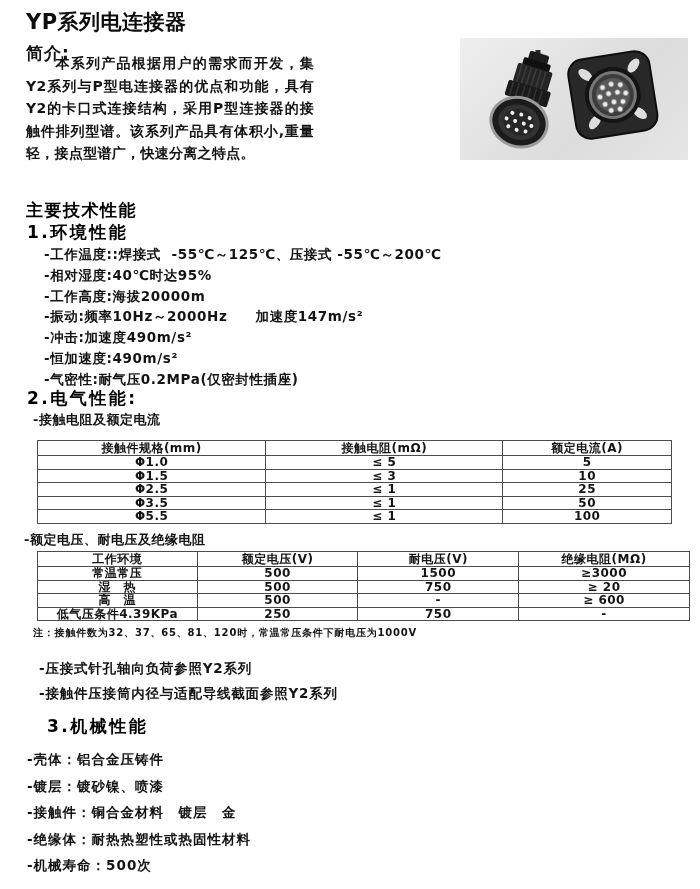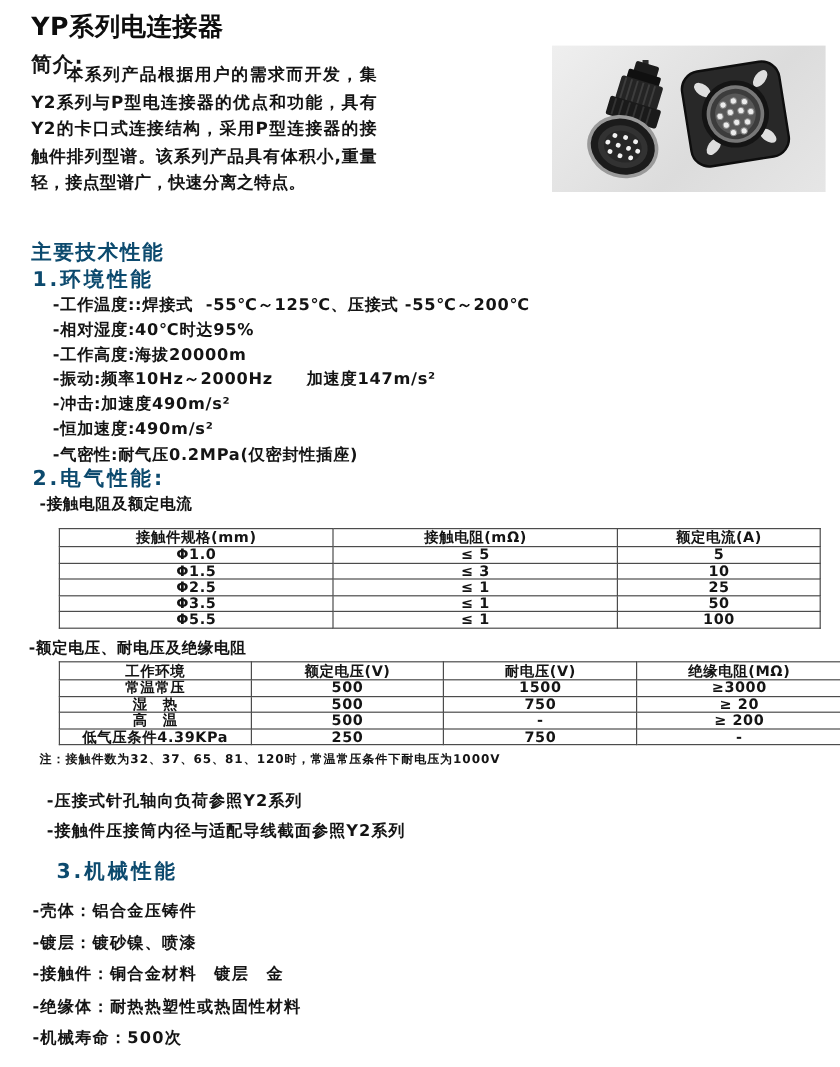--- a/index.html
+++ b/index.html
@@ -8,41 +8,41 @@
   .page { position:relative; width:700px; height:889px; background:#fff; overflow:hidden; font-weight:700; }
 
   .doc-title { position:absolute; left:26px; top:8px; font-size:21px; font-weight:900; letter-spacing:0.5px; color:#0d0d0d; }
   .intro-heading { position:absolute; left:26px; top:42px; font-size:17px; font-weight:900; letter-spacing:1px; }
   .intro-text { position:absolute; left:26px; top:52px; width:288px; font-size:14px; line-height:22.5px; text-indent:2.1em; text-align:justify; letter-spacing:0.3px; }
 
   .photo-area { position:absolute; left:460px; top:38px; width:228px; height:122px; background:linear-gradient(135deg,#efefef 0%,#dcdcdc 60%,#e6e6e6 100%); }
   .photo-plug { position:absolute; left:24px; top:12px; width:88px; height:106px; }
   .photo-receptacle { position:absolute; left:106px; top:8px; width:94px; height:100px; }
 
-  .section-heading { position:absolute; font-size:17px; font-weight:900; letter-spacing:1.5px; color:#0c4a6e; }
+  .section-heading { position:absolute; font-size:17px; font-weight:900; letter-spacing:1.5px; color:#000000; }
   .h-main { left:26px; top:199px; }
   .h-env  { left:27px; top:221px; letter-spacing:2.5px; }
   .h-elec { left:27px; top:387px; letter-spacing:2.5px; }
   .h-mech { left:28px; top:715px; letter-spacing:2.5px;margin-left:19px; }
 
   .env-list { position:absolute; left:44px; top:244px; }
   .env-item { font-size:13.5px; line-height:20.8px; letter-spacing:0.6px; white-space:pre-wrap; }
 
   .tbl-label { position:absolute; font-size:13px; letter-spacing:0.5px; }
   .lbl-t1 { left:33px; top:411px; }
   .lbl-t2 { left:24px; top:531px; }
 
   table { border-collapse:collapse; table-layout:fixed; background:#fff; }
   .t1 { position:absolute; left:37px; top:440px; width:635px; }
   .t2 { position:absolute; left:37px; top:551px; width:653px; }
   th,td { border:1px solid #4c4c4c; text-align:center; vertical-align:middle; font-weight:700; padding:0; overflow:hidden; }
   th { font-size:12px; height:15px; line-height:14px; letter-spacing:0.5px; }
   td { font-size:12px; height:13px; line-height:12.5px; letter-spacing:0.5px; }
   .t2 td { height:13.5px; }
-  table { border:1px solid #333;margin-left:12px; }
+  table { border:1px solid #333; }
 
   .note-line { position:absolute; left:33px; top:626px; font-size:10px; letter-spacing:0.8px; white-space:pre-wrap; }
 
   .ref-list { position:absolute; left:27px; top:656px; }
   .ref-item { font-size:13.5px; line-height:24.5px; letter-spacing:0.8px; white-space:pre-wrap;margin-left:12px; }
 
   .mech-list { position:absolute; left:27px; top:746px; }
   .mech-item { font-size:13.5px; line-height:26.5px; letter-spacing:1px; white-space:pre-wrap; }
 </style>
 </head>
@@ -214,21 +214,21 @@
         <tr>
           <td>湿　热</td>
           <td>500</td>
           <td>750</td>
           <td>≥ 20</td>
         </tr>
         <tr>
           <td>高　温</td>
           <td>500</td>
           <td>-</td>
-          <td>≥ 200</td>
+          <td>≥ 600</td>
         </tr>
         <tr>
           <td>低气压条件4.39KPa</td>
           <td>250</td>
           <td>750</td>
           <td>-</td>
         </tr>
       </tbody>
     </table>
 

